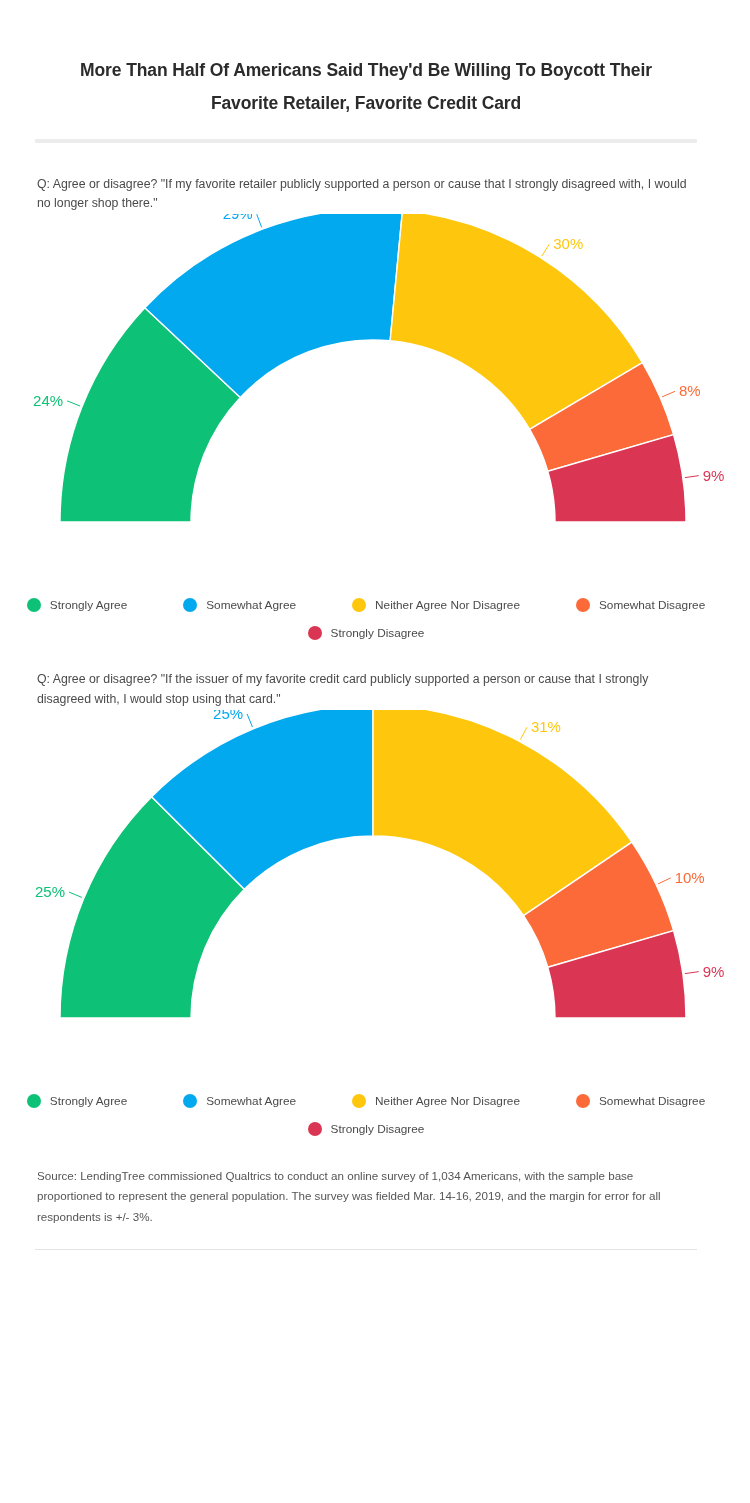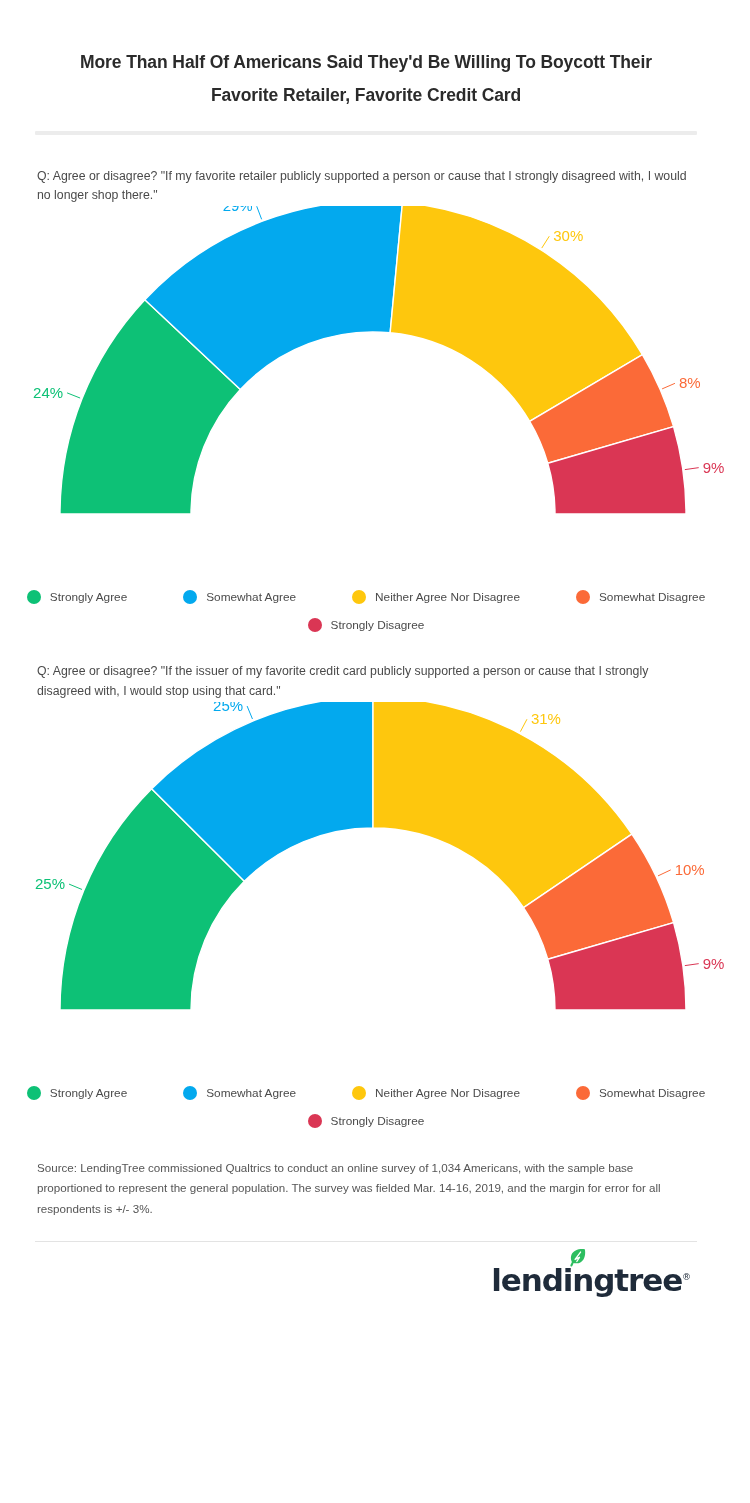--- a/index.html
+++ b/index.html
@@ -5,21 +5,21 @@
   * { box-sizing: border-box; }
   html, body { margin: 0; padding: 0; }
   body {
     width: 750px;
     height: 1503px;
     background: #ffffff;
     font-family: "Liberation Sans", sans-serif;
     color: #3c3c3c;
     overflow: hidden;
   }
-  .page { width: 732px; height: 1503px; position: relative; padding: 8px 20px; }
+  .page { width: 732px; height: 1503px; position: relative; padding: 16px 20px; }
 
   .title {
     margin: 0;
     padding: 38px 40px 0 40px;
     font-size: 17.5px;
     font-weight: bold;
     line-height: 1.9;
     text-align: center;
     color: #2b2b2b;
     letter-spacing: -0.1px;
@@ -210,22 +210,13 @@
       <div class="legend-item">
         <span class="legend-dot" style="background:#DA3654"></span>
         <span class="legend-label">Strongly Disagree</span>
       </div>
     </div>
   </div>
 
   <p class="source">Source: LendingTree commissioned Qualtrics to conduct an online survey of 1,034 Americans, with the sample base proportioned to represent the general population. The survey was fielded Mar. 14-16, 2019, and the margin for error for all respondents is +/- 3%.</p>
   <div class="bottom-rule"></div>
 
-  <div class="logo-bar">
-    <span class="logo">
-      <svg class="leaf-icon" viewBox="0 0 20 22">
-        <path d="M18.6 1.2C12 0.2 5.2 2.4 3 7.5c-1.9 4.4 0.4 8.8 0.4 8.8l-1.7 3.6c-0.3 0.7 0 1.4 0.6 1.7 0.6 0.3 1.3 0 1.6-0.7l1.6-3.4c0 0 4.9 1.4 8.7-1.3C19 13 19.7 5.9 18.6 1.2z" fill="#2DBE60"></path>
-        <path d="M13.6 4.6L7.2 13.3l5.1-2.5-3.1 4.9" stroke="#ffffff" stroke-width="1.6" fill="none" stroke-linecap="round" stroke-linejoin="round"></path>
-      </svg>
-      <span>lendingtree</span><span class="reg">®</span>
-    </span>
-  </div>
 </div>
 
 </body></html>

